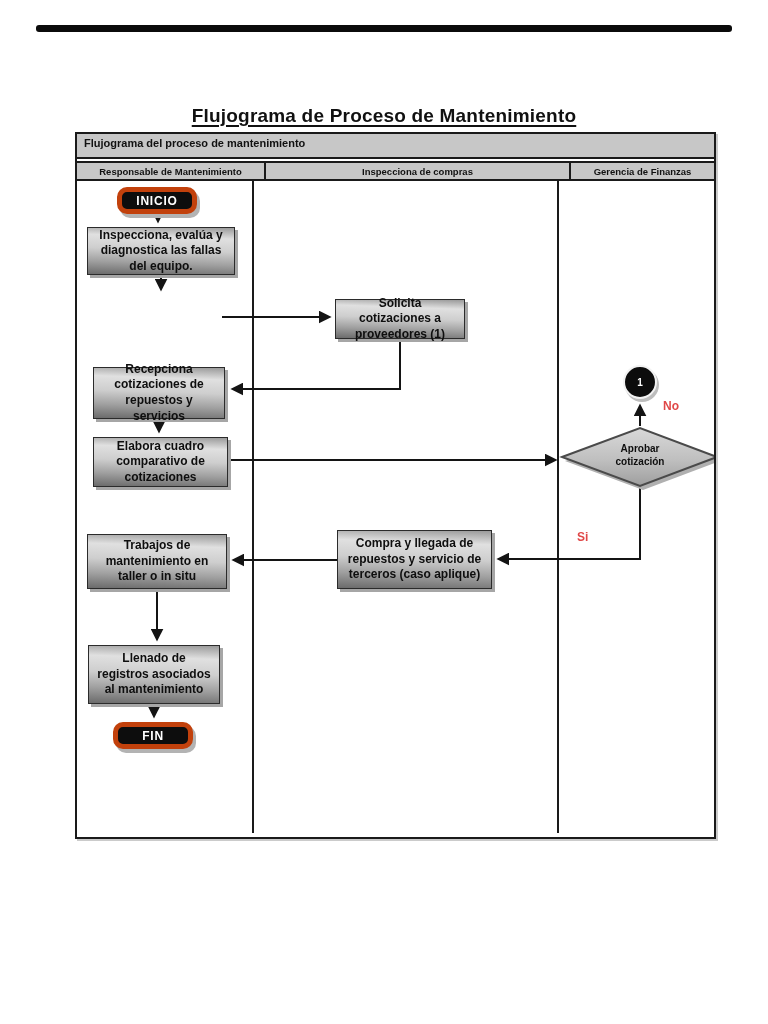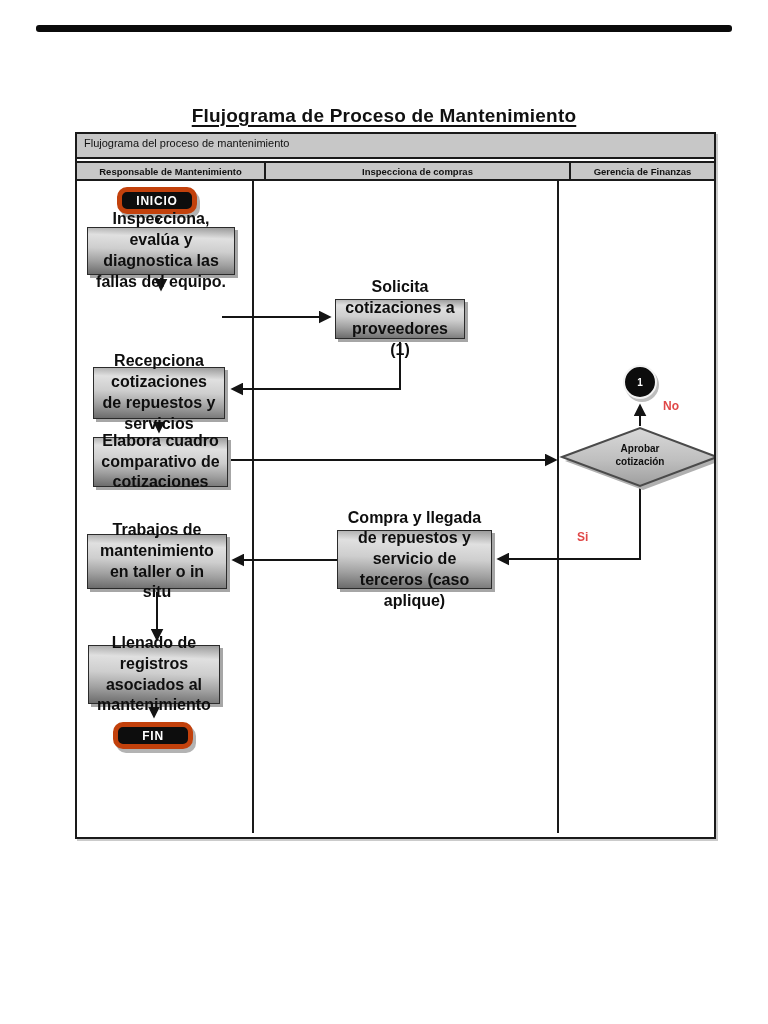--- a/index.html
+++ b/index.html
@@ -12,38 +12,38 @@
   .edge-bar.bottom { bottom:3px; }
 
   .page-title { position:absolute; top:83px; left:0; width:768px; text-align:center;
     font-size:19px; font-weight:700; letter-spacing:.2px;
     text-decoration:underline; text-decoration-thickness:2px; text-underline-offset:3px; }
 
   .diagram { position:absolute; left:75px; top:110px; width:641px; height:707px;
     border:2px solid #1a1a1a; background:#fff; box-shadow:2px 2px 0 rgba(140,140,140,.45); }
 
   .t-caption { height:25px; background:#c7c7c7; border-bottom:2px solid #1a1a1a;
-    font-size:11px; font-weight:400; padding:3px 0 0 7px; }
+    font-size:11px; font-weight:700; padding:3px 0 0 7px; }
   .t-gap { height:4px; background:#fff; border-bottom:2px solid #1a1a1a; }
   .t-cols { display:flex; height:18px; background:#c7c7c7; border-bottom:2px solid #1a1a1a; }
   .t-col { font-size:9.5px; font-weight:700; text-align:center; padding-top:3px; }
   .t-col.c1 { width:189px; border-right:2px solid #1a1a1a; }
   .t-col.c2 { width:305px; border-right:2px solid #1a1a1a; }
   .t-col.c3 { flex:1; }
 
   .t-body { position:relative; width:637px; height:652px; background:#fff; }
   .v-divider { position:absolute; top:0; bottom:0; width:2px; background:#1a1a1a; }
   .v-divider.d1 { left:175px; }
   .v-divider.d2 { left:480px; }
 
   svg.wires { position:absolute; left:0; top:0; width:637px; height:652px; }
 
   .node { position:absolute; display:flex; align-items:center; justify-content:center;
     text-align:center; font-weight:700; }
-  .box { font-size:16px; line-height:1.3; padding:2px 6px; color:#0e0e0e;
+  .box { font-size:12px; line-height:1.3; padding:2px 6px; color:#0e0e0e;
     background:linear-gradient(182deg,#9a9a9a 0%,#e0e0e0 22%,#cecece 48%,#a0a0a0 74%,#6b6b6b 100%);
     border:1.5px solid #2b2b2b; box-shadow:3px 3px 0 #a6a6a6; }
   .term { background:#0d0d0d; color:#fff; font-size:12px; letter-spacing:.8px;
     border:5px solid #c2410c; border-radius:10px; box-shadow:3px 4px 0 #b3b3b3; }
   .circle { background:#0c0c0c; color:#fff; font-size:10px; border:2px solid #f2f2f2;
     border-radius:50%; box-shadow:2px 3px 0 #bdbdbd; }
 
   #n-inicio   { left:40px;  top:6px;   width:80px;  height:27px; }
   #n-inspecciona { left:10px; top:46px; width:148px; height:48px; }
   #n-orden    { left:15px;  top:114px; width:130px; height:40px; }

